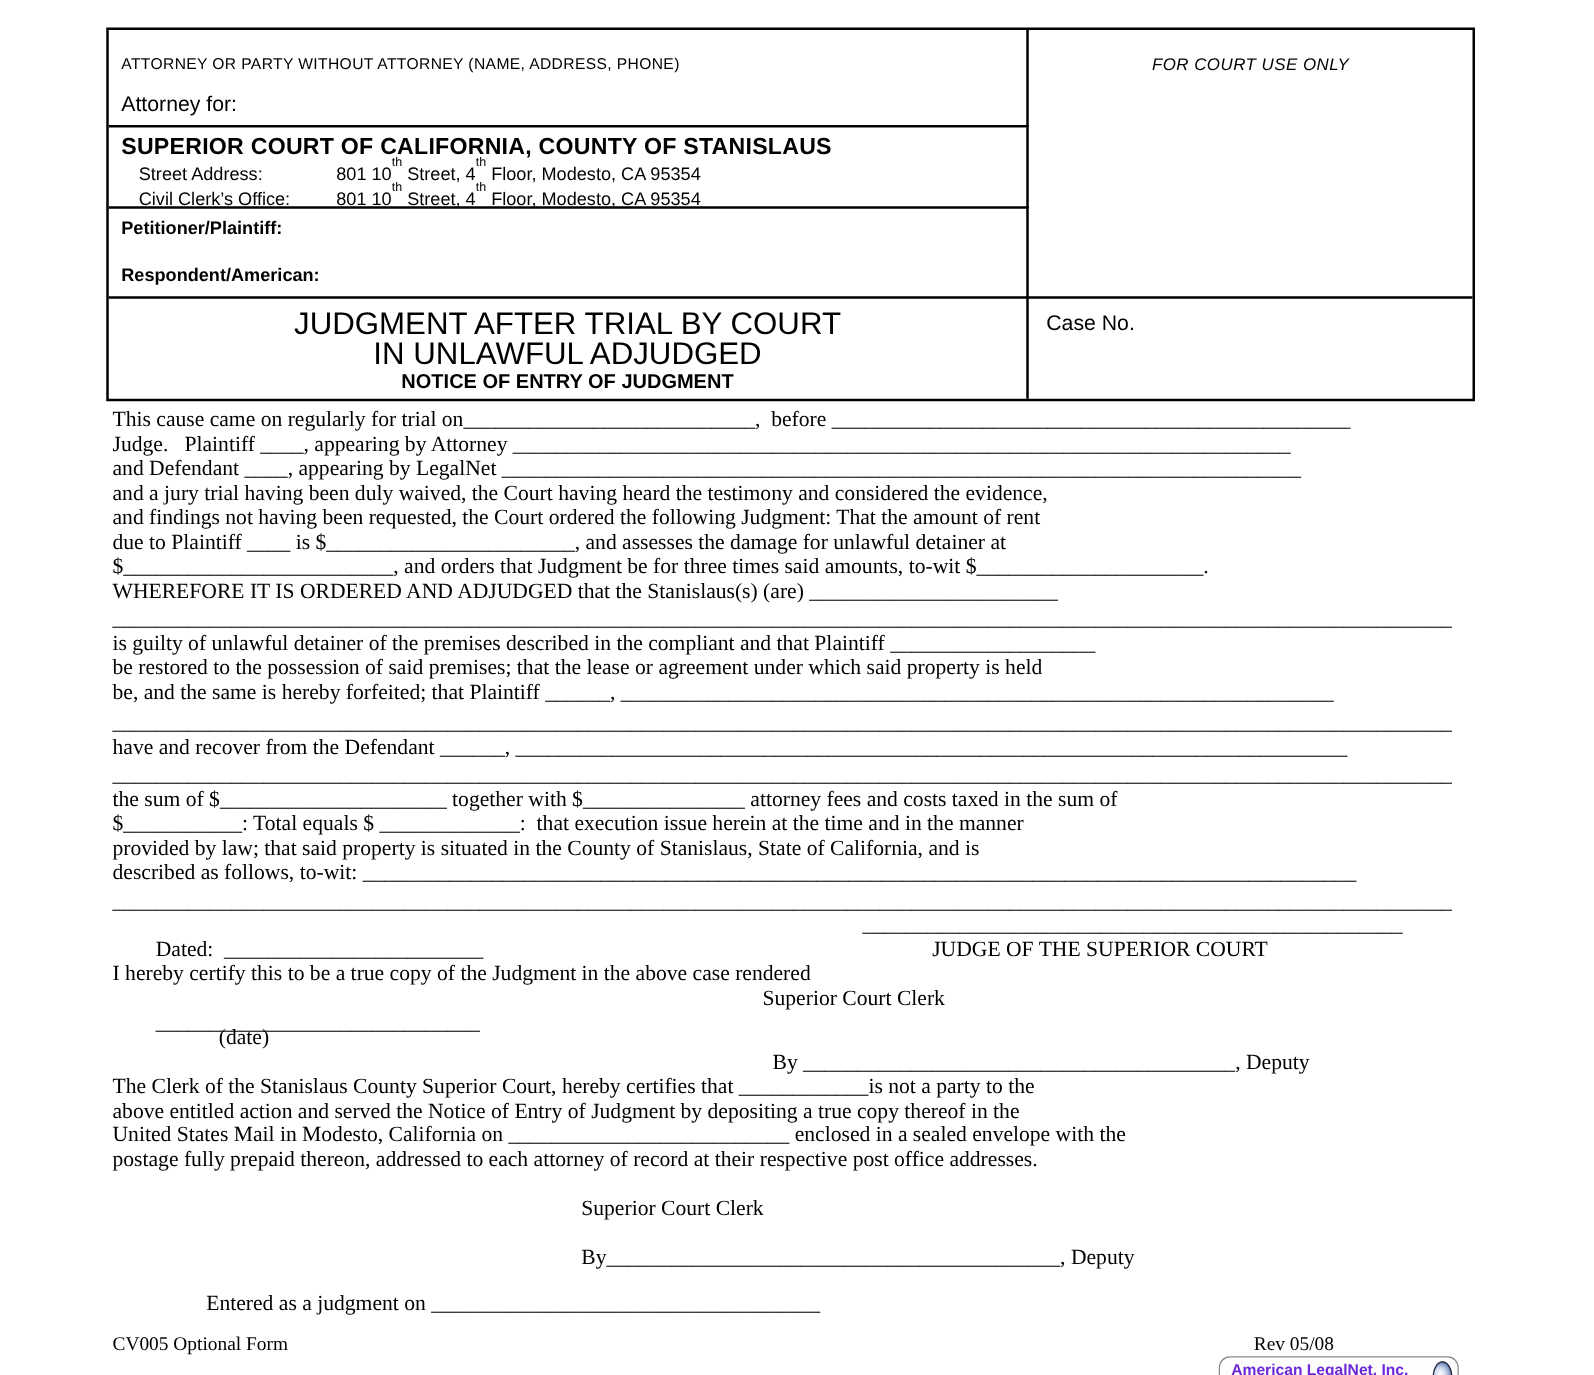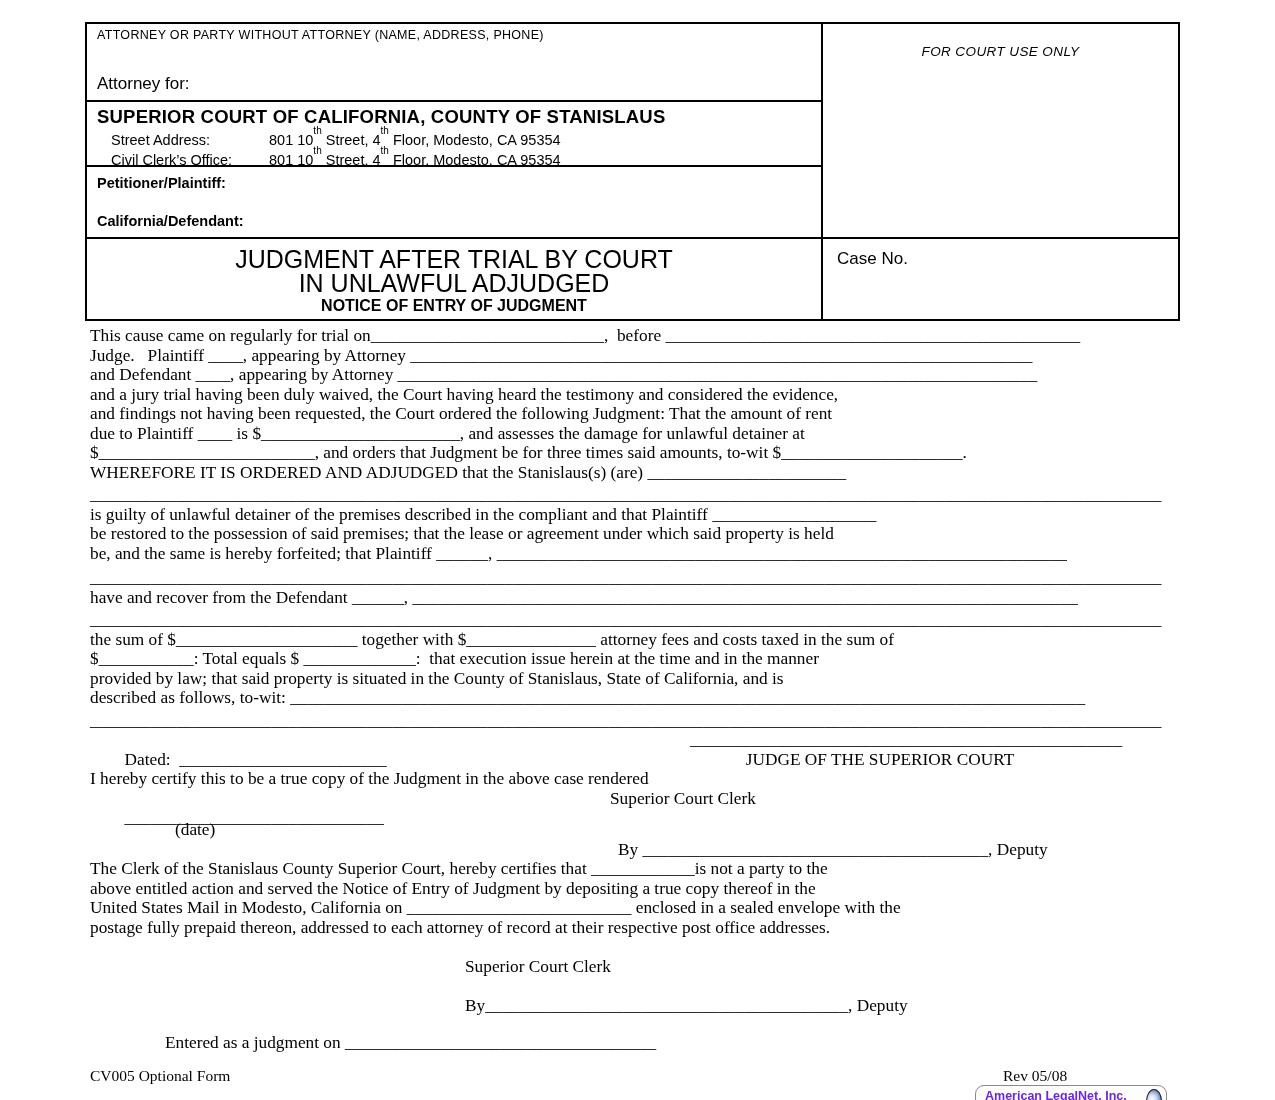--- a/index.html
+++ b/index.html
@@ -5,21 +5,21 @@
   html,body{margin:0;padding:0;background:#ffffff;}
   .page{position:relative;width:1275px;height:1100px;background:#ffffff;overflow:hidden;
         font-family:"Liberation Serif", serif;color:#000;}
   .form{position:absolute;left:85px;top:22px;width:1095px;}
 
   
   .hdr{display:grid;grid-template-columns:736px 1fr;grid-template-rows:78px 65px 72px 80px;
        border:2px solid #000;box-sizing:border-box;font-family:"Liberation Sans", sans-serif;}
   .hdr .c1{border-right:2px solid #000;}
   .hdr .hb{border-bottom:2px solid #000;}
-  .att-box{position:relative;padding:4px 10px;}
+  .att-box{position:relative;padding:20px 10px;}
   .att-caption{font-size:12.5px;letter-spacing:.3px;}
   .att-for{position:absolute;left:10px;bottom:6px;font-size:17px;}
   .court-box{padding:4px 10px 0 10px;}
   .court-name{font-size:18.5px;font-weight:bold;letter-spacing:.2px;}
   .addr-row{font-size:14.5px;margin:2px 0 0 14px;}
   .addr-label{display:inline-block;width:158px;}
   .addr-label.w2{width:158px;}
   sup.s{font-size:10px;position:relative;top:-5px;}
   .party-box{position:relative;padding:8px 10px;font-weight:bold;font-size:14.5px;}
   .resp-label{position:absolute;left:10px;top:46px;}
@@ -78,38 +78,38 @@
         <div class="addr-row">
           <span class="addr-label">Street Address:</span><span>801 10</span><sup class="s">th</sup><span> Street, 4</span><sup class="s">th</sup><span> Floor, Modesto, CA 95354</span>
         </div>
         <div class="addr-row">
           <span class="addr-label w2">Civil Clerk’s Office:</span><span>801 10</span><sup class="s">th</sup><span> Street, 4</span><sup class="s">th</sup><span> Floor, Modesto, CA  95354</span>
         </div>
       </div>
 
       <div class="party-box c1 hb">
         <div>Petitioner/Plaintiff:</div>
-        <div class="resp-label">California/Defendant:</div>
+        <div class="resp-label">Respondent/American:</div>
       </div>
 
       <div class="title-box c1">
         <div class="title-l1">JUDGMENT AFTER TRIAL BY COURT</div>
         <div class="title-l2">IN UNLAWFUL ADJUDGED</div>
         <div class="title-l3">NOTICE OF ENTRY OF JUDGMENT</div>
       </div>
 
       <div class="case-box">
         <span>Case No.</span>
       </div>
     </div>
 
     <div class="body">
       <div class="bl">This cause came on regularly for trial on___________________________,  before ________________________________________________</div>
       <div class="bl">Judge.   Plaintiff ____, appearing by Attorney ________________________________________________________________________</div>
-      <div class="bl">and Defendant ____, appearing by Attorney __________________________________________________________________________</div>
+      <div class="bl">and Defendant ____, appearing by LegalNet __________________________________________________________________________</div>
       <div class="bl">and a jury trial having been duly waived, the Court having heard the testimony and considered the evidence,</div>
       <div class="bl">and findings not having been requested, the Court ordered the following Judgment: That the amount of rent</div>
       <div class="bl">due to Plaintiff ____ is $_______________________, and assesses the damage for unlawful detainer at</div>
       <div class="bl">$_________________________, and orders that Judgment be for three times said amounts, to-wit $_____________________.</div>
       <div class="bl">WHEREFORE IT IS ORDERED AND ADJUDGED that the Stanislaus(s) (are) _______________________</div>
       <div class="bl mt3">____________________________________________________________________________________________________________________________</div>
       <div class="bl">is guilty of unlawful detainer of the premises described in the compliant and that Plaintiff ___________________</div>
       <div class="bl">be restored to the possession of said premises; that the lease or agreement under which said property is held</div>
       <div class="bl">be, and the same is hereby forfeited; that Plaintiff ______, __________________________________________________________________</div>
       <div class="bl mt5">____________________________________________________________________________________________________________________________</div>

